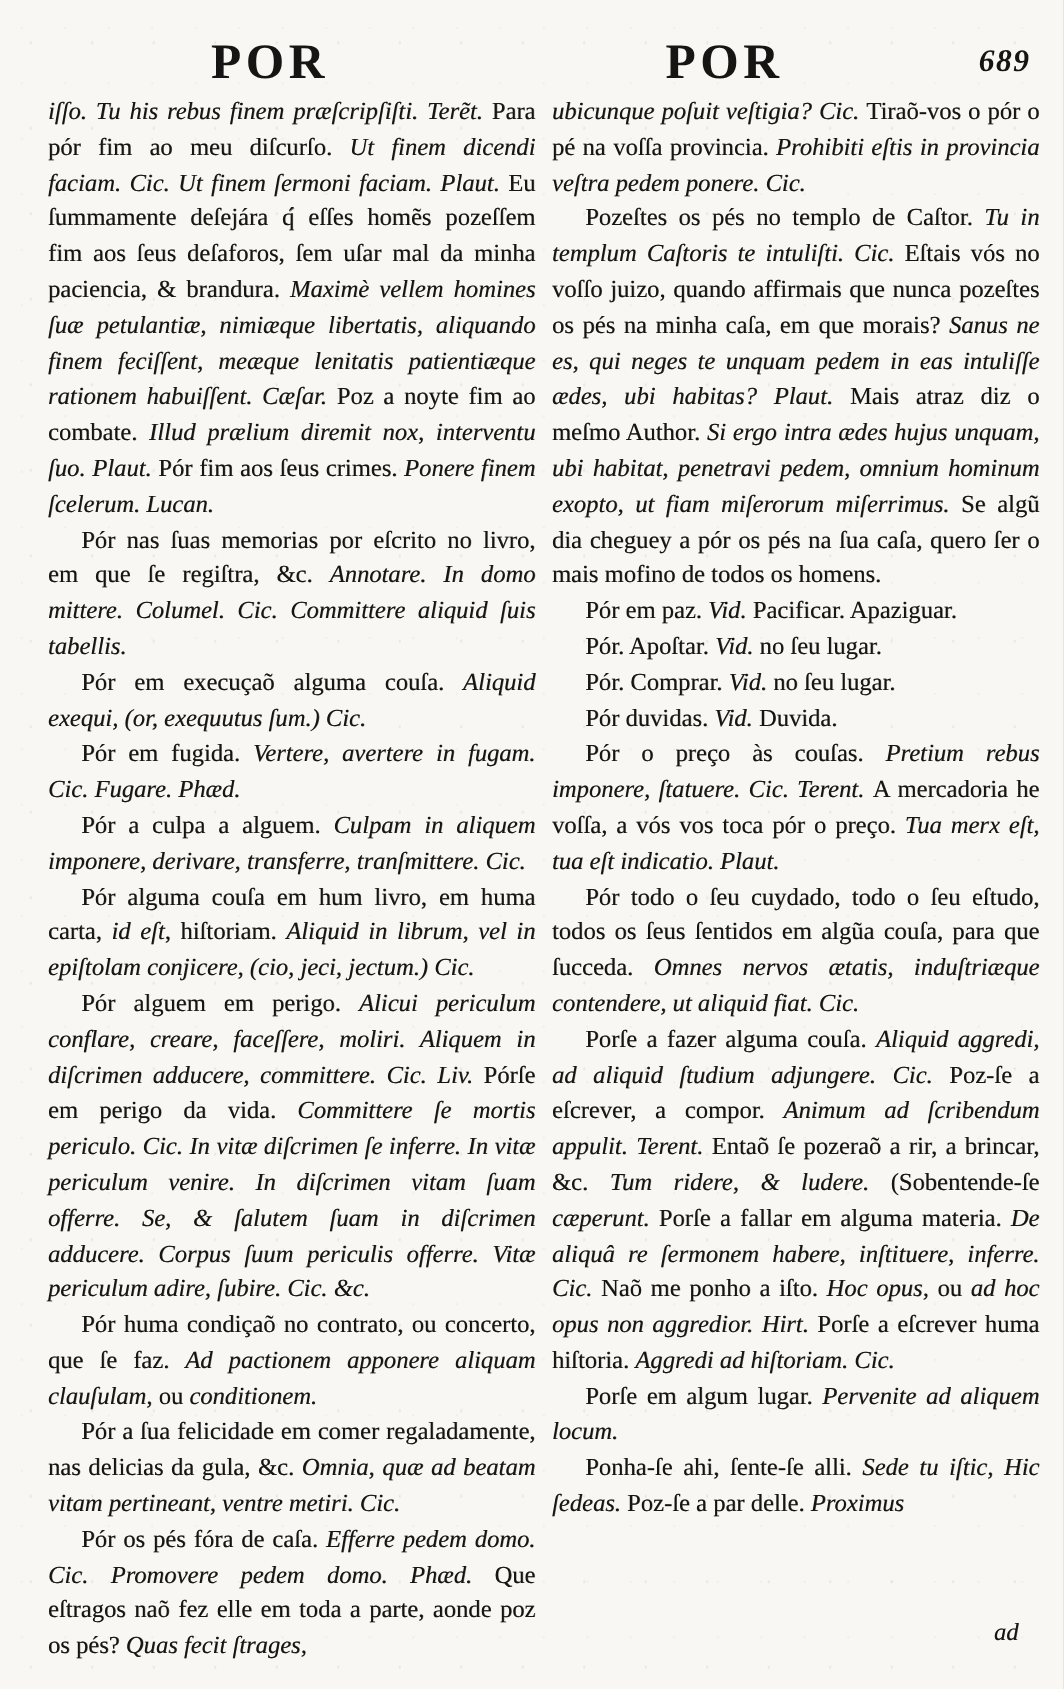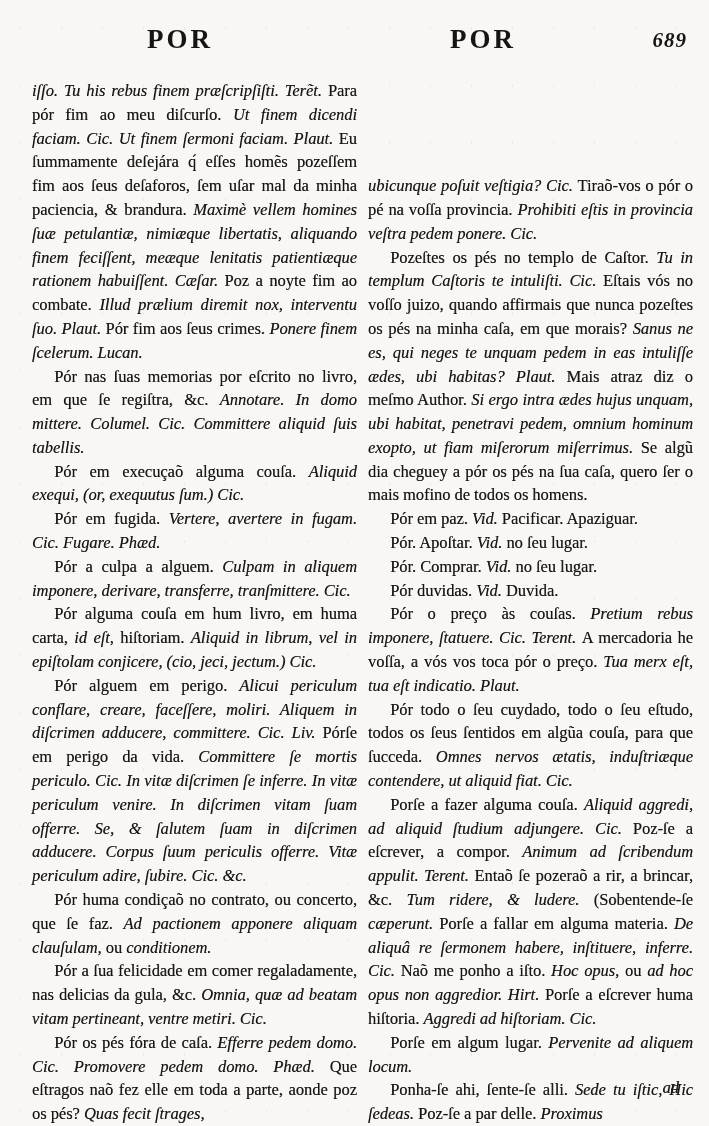--- a/index.html
+++ b/index.html
@@ -19,21 +19,21 @@
   }
 
   
   .running-head {
     position: absolute;
     top: 24px; left: 0; right: 0;
     height: 40px;
   }
   .rh-title {
     position: absolute;
-    font-size: 27px;
+    font-size: 33px;
     font-weight: bold;
     letter-spacing: 3px;
     text-align: center;
   }
   .rh-left  { left: 0;     width: 360px; }
   .rh-right { left: 368px; width: 230px; }
   .rh-page {
     position: absolute;
     right: 22px; top: 4px;
     font-size: 21px;
@@ -43,21 +43,20 @@
     margin-left: 31px;
   }
 
   
   .columns {
     position: absolute;
     top: 62px; left: 0; right: 0; bottom: 0;
     display: flex;
     gap: 11px;
     padding: 0 16px 0 32px;
-    align-items: flex-end;
   }
   .column {
     flex: 1 1 0;
     min-width: 0;
     font-size: 16.4px;
     line-height: 23.8px;
     text-align: justify;
     text-shadow: 0.3px 0.3px 0 rgba(20,18,16,0.55);
   }
   .para {

